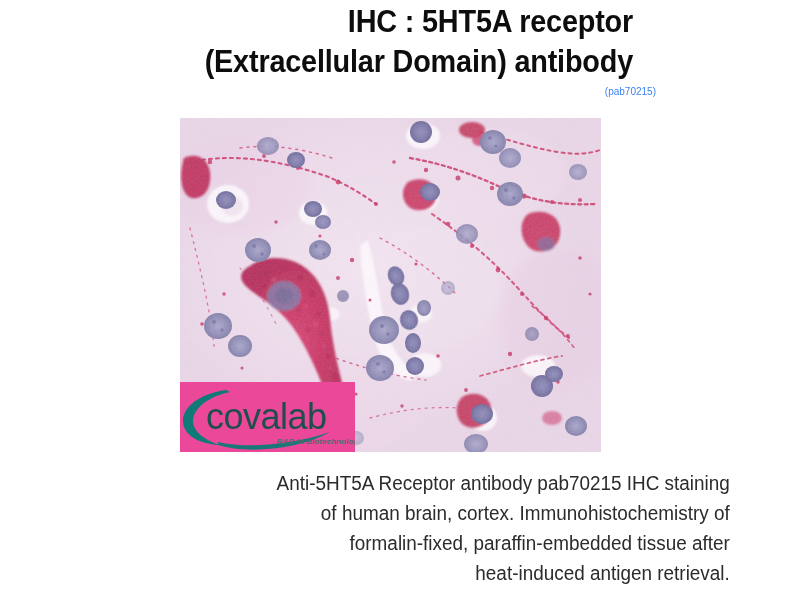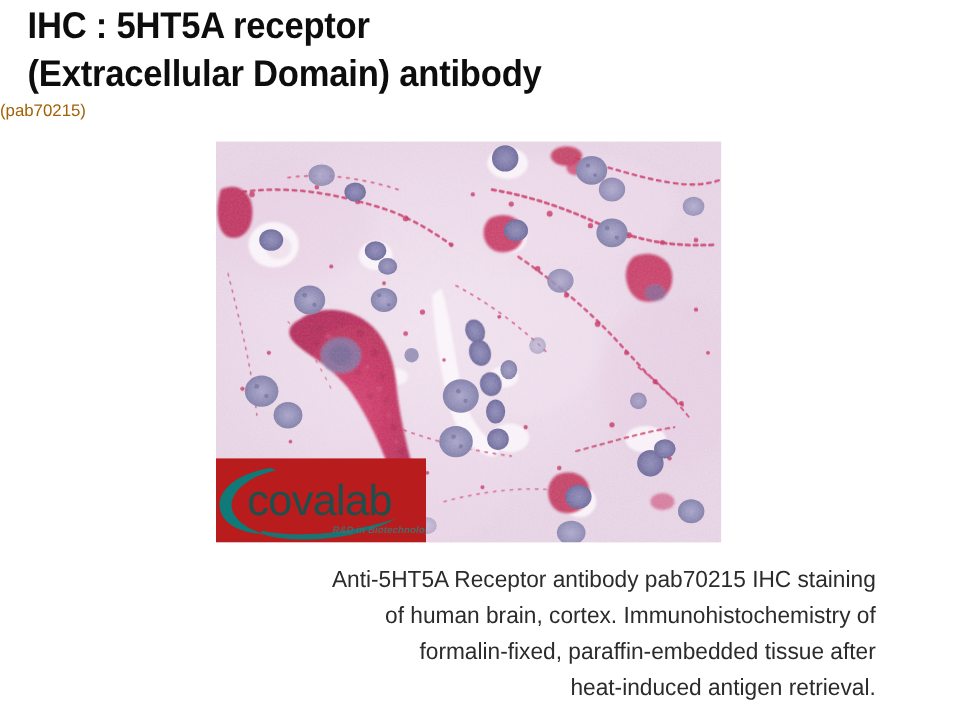--- a/index.html
+++ b/index.html
@@ -15,41 +15,41 @@
     font-family: "Liberation Sans", sans-serif;
     -webkit-font-smoothing: antialiased;
   }
 
   
   #title-block {
     position: absolute;
     left: 0;
     top: 0;
     width: 656px;
-    text-align: left;
+    text-align: right;
   }
   .title-line {
     font-family: "Liberation Sans", sans-serif;
     font-weight: bold;
     font-size: 31px;
     line-height: 40px;
     letter-spacing: -0.2px;
     color: #0d0d0d;
     transform: scaleX(0.93);
     transform-origin: center top;
     white-space: nowrap;
   }
   #title-line-1 { padding-top: 2px; }
   #title-line-2 { }
   #catalog-number {
     font-family: "Liberation Sans", sans-serif;
     font-weight: normal;
-    font-size: 14px;
+    font-size: 10px;
     line-height: 18px;
-    color: #a16207;
+    color: #3b82f6;
     margin-top: 1px;
   }
 
   
   #micrograph {
     position: absolute;
     left: 180px;
     top: 118px;
     width: 421px;
     height: 334px;
@@ -58,21 +58,21 @@
   }
   #micrograph svg { display: block; }
 
   
   #logo-plate {
     position: absolute;
     left: 180px;
     top: 382px;
     width: 175px;
     height: 70px;
-    background: #b91c1c;
+    background: #ec4899;
     overflow: hidden;
   }
   #logo-plate svg { display: block; }
 
   
   #caption-block {
     position: absolute;
     left: 60px;
     top: 468px;
     width: 680px;

